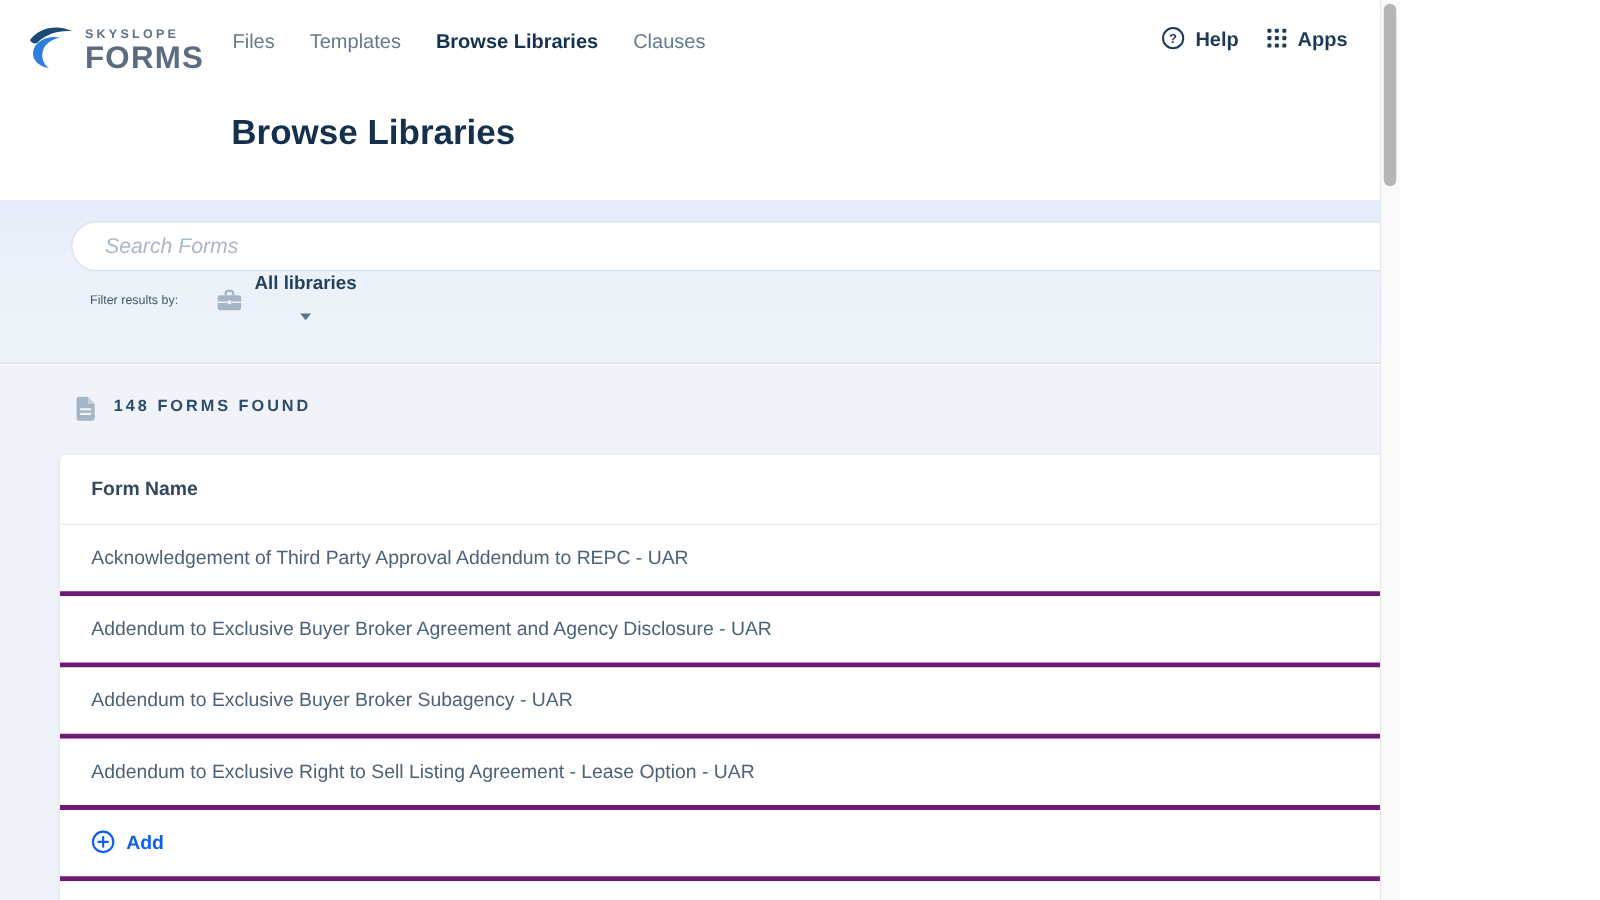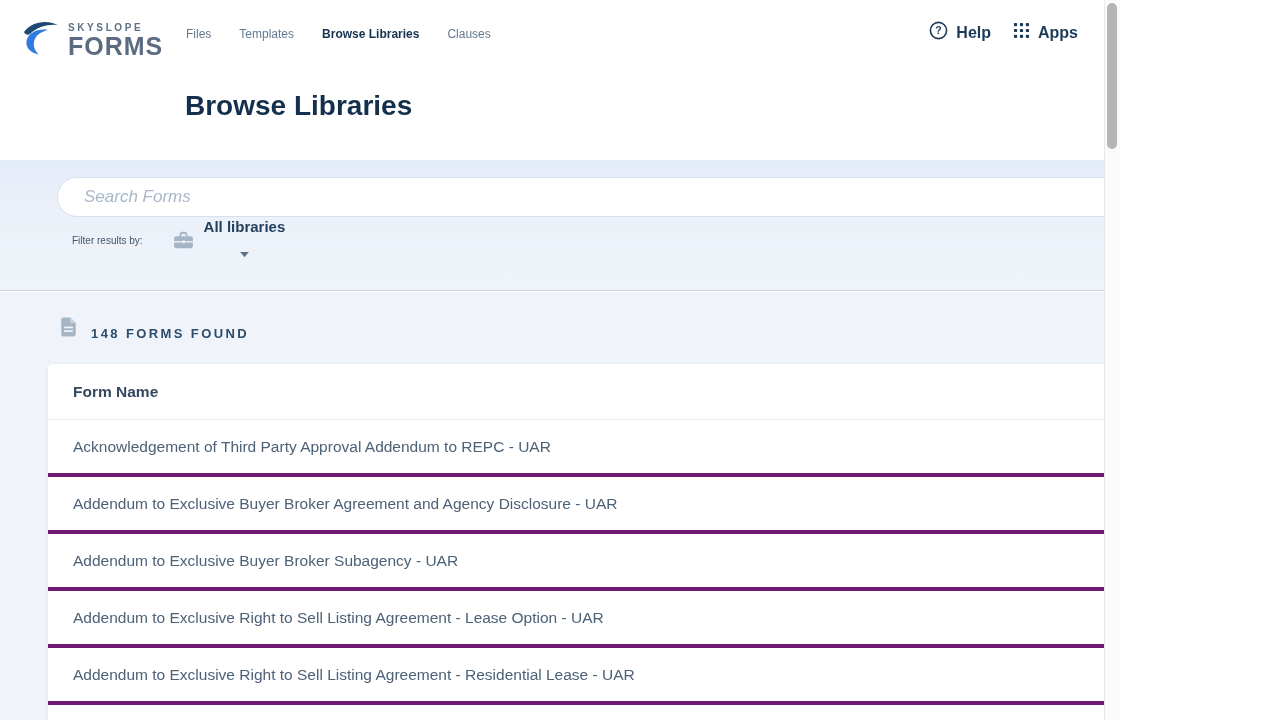--- a/index.html
+++ b/index.html
@@ -9,21 +9,21 @@
 
   
   .header { position:absolute; top:0; left:0; width:1280px; height:160px; background:#fff; }
 
   .logo { position:absolute; left:22px; top:19px; display:flex; align-items:flex-start; cursor:pointer; }
   .logo-text { margin-left:6px; display:flex; flex-direction:column; }
   .logo-top { font-size:10px; font-weight:bold; letter-spacing:2.6px; color:#5d7188; margin-top:3px; }
   .logo-bottom { font-size:25px; font-weight:bold; letter-spacing:1px; color:#5c6c80; margin-top:-1px; }
 
   .nav { position:absolute; left:186px; top:24px; display:flex; gap:28px; align-items:center; height:20px; }
-  .nav-item { font-size:12px; color:#64798f; cursor:pointer; white-space:nowrap; }
+  .nav-item { font-size:16px; color:#64798f; cursor:pointer; white-space:nowrap; }
   .nav-item.active { color:#14324f; font-weight:bold; }
 
   .header-actions { position:absolute; top:14px; right:110px; display:flex; align-items:center; }
   .action-group { display:flex; align-items:center; gap:8px; cursor:pointer; }
   .action-label { font-size:16px; font-weight:bold; color:#1c3a57; }
   .apps-group { margin-left:22px; }
   .avatar { margin-left:26px; width:37px; height:37px; border-radius:50%; border:1px solid #cfdcef;
             background:#fff; display:flex; align-items:center; justify-content:center;
             font-size:14px; font-weight:normal; color:#1663f6; cursor:pointer; }
   .chevron { margin-left:14px; display:flex; align-items:center; cursor:pointer; }
@@ -42,21 +42,21 @@
   .search-icon { position:absolute; right:16px; top:9px; cursor:pointer; }
 
   .filter-row { position:absolute; left:72px; top:69px; height:22px; display:flex; align-items:center; }
   .filter-label { font-size:10px; color:#42566b; }
   .briefcase-wrap { margin-left:30px; display:flex; align-items:center; }
   .library-select { margin-left:10px; display:flex; align-items:center; gap:9px; cursor:pointer;flex-direction:column; }
   .library-selected { font-size:15px; font-weight:bold; color:#223f5e; }
 
   
   .results-section { position:absolute; top:292px; left:0; width:1280px; height:428px; background:#f0f4fa; }
-  .forms-found { position:absolute; left:60px; top:25px; display:flex; align-items:flex-end; gap:14px; }
+  .forms-found { position:absolute; left:60px; top:25px; display:flex; align-items:flex-start; gap:14px; }
   .forms-found-label { font-size:13px; font-weight:bold; letter-spacing:2.4px; color:#2d4b6a; }
 
   .card { position:absolute; left:48px; top:72px; width:1169px; height:356px; background:#fff;
           border-radius:4px 4px 0 0; box-shadow:0 1px 4px rgba(27,58,87,0.10); overflow:hidden; }
   .table-header { height:56px; display:flex; align-items:center; padding-left:25px;
                   border-bottom:1px solid #e7eaee; }
   .table-header-label { font-size:15.5px; font-weight:bold; color:#33485e; }
   .table-row { height:57px; display:flex; align-items:center; justify-content:space-between;
                padding:0 37px 0 25px; border-bottom:4px solid #701a75; background:#fff; }
   .row-name { font-size:15.5px; color:#4d6177; }
@@ -241,21 +241,20 @@
                   <circle cx="10" cy="10" r="8.6" fill="none" stroke="#0d5ef6" stroke-width="1.8"></circle>
                   <line x1="10" y1="6" x2="10" y2="14" stroke="#0d5ef6" stroke-width="1.8" stroke-linecap="round"></line>
                   <line x1="6" y1="10" x2="14" y2="10" stroke="#0d5ef6" stroke-width="1.8" stroke-linecap="round"></line>
                 </svg>
               </span>
               <span class="add-label">Add</span>
             </button>
           </div>
 
           <div class="table-row">
-            <span class="row-name">Addendum to Exclusive Right to Sell Listing Agreement - Residential Lease - UAR</span>
             <button class="add-btn">
               <span>
                 <svg width="19" height="19" viewBox="0 0 20 20">
                   <circle cx="10" cy="10" r="8.6" fill="none" stroke="#0d5ef6" stroke-width="1.8"></circle>
                   <line x1="10" y1="6" x2="10" y2="14" stroke="#0d5ef6" stroke-width="1.8" stroke-linecap="round"></line>
                   <line x1="6" y1="10" x2="14" y2="10" stroke="#0d5ef6" stroke-width="1.8" stroke-linecap="round"></line>
                 </svg>
               </span>
               <span class="add-label">Add</span>
             </button>

